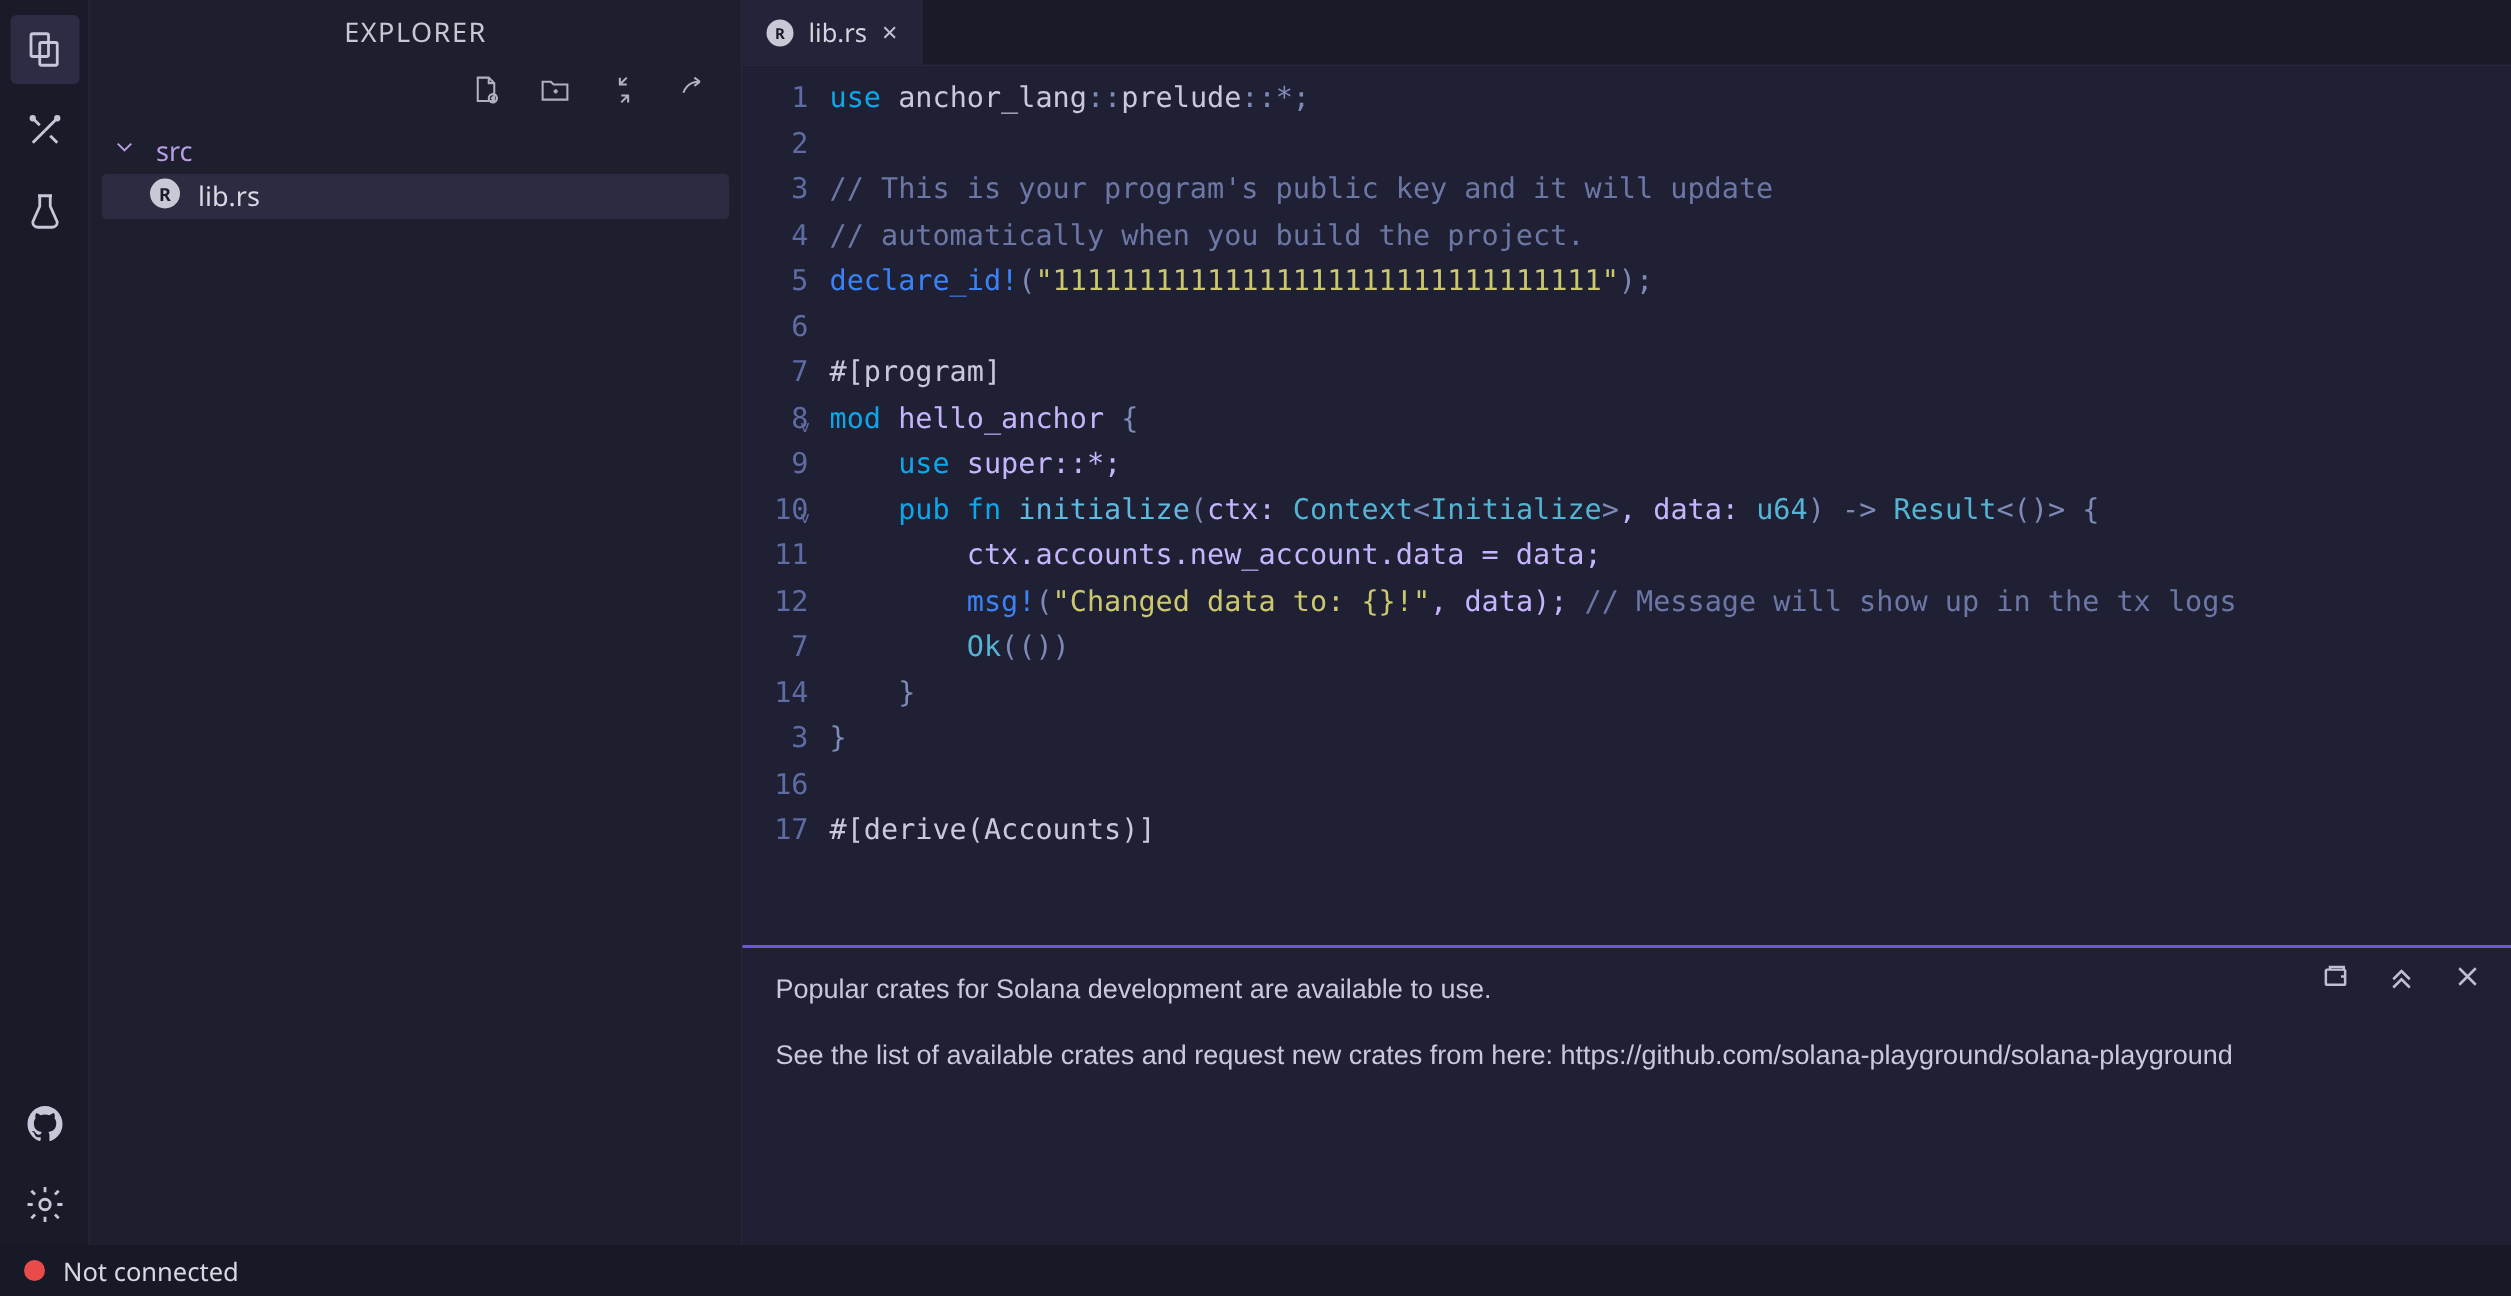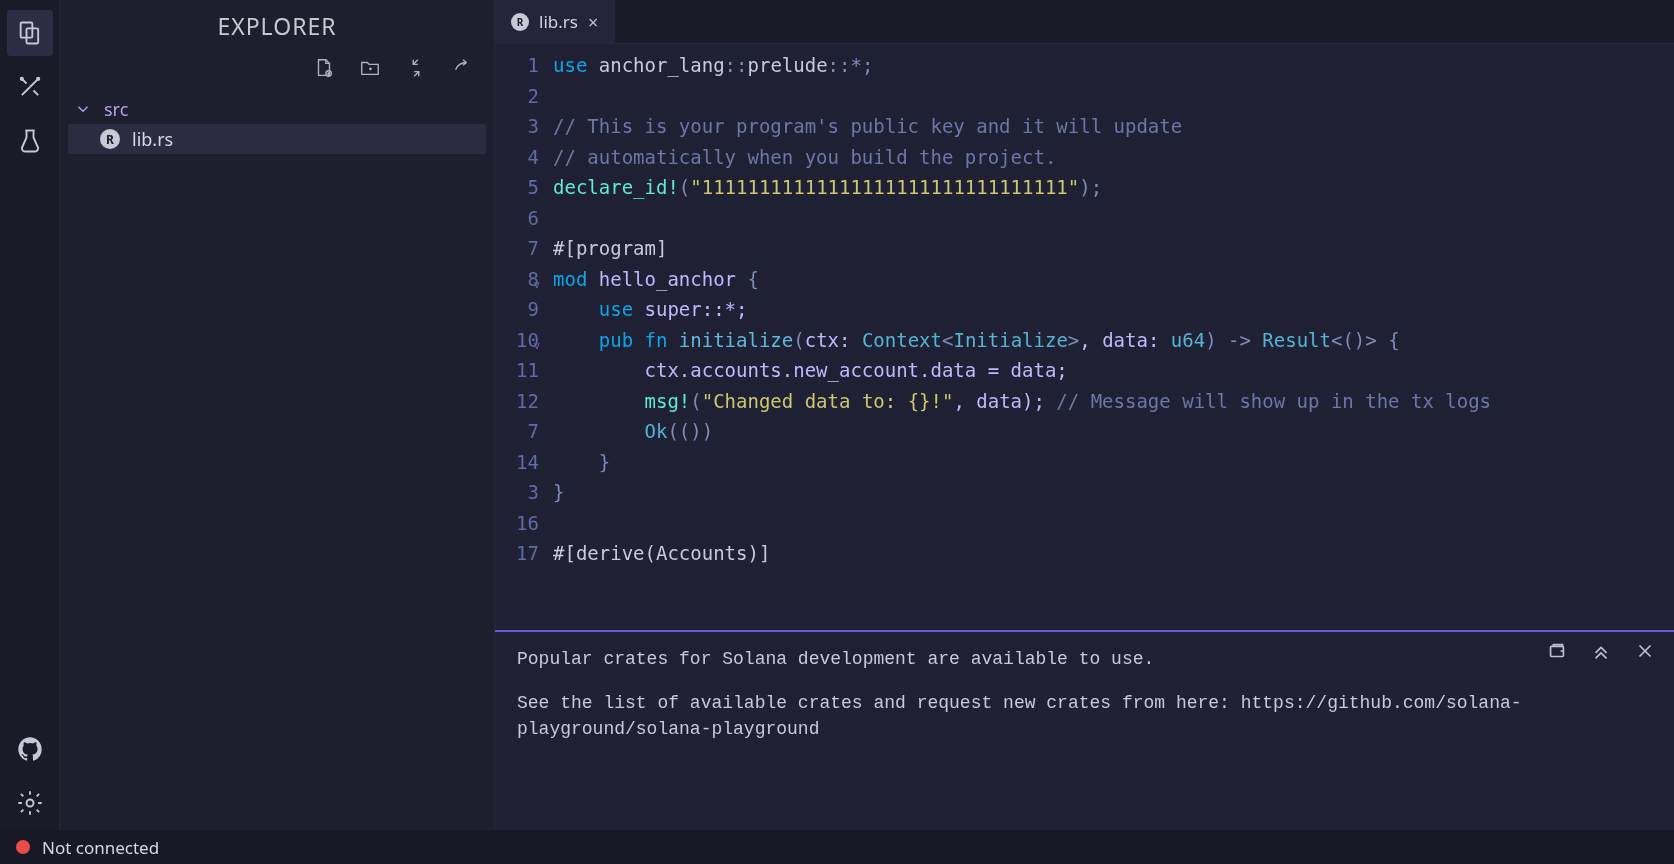--- a/index.html
+++ b/index.html
@@ -37,35 +37,35 @@
   .sidebar {
     width: 435px;
     background: #1d1e2e;
     display: flex; flex-direction: column;
     border-right: 1px solid #26273a;
   }
   .sidebar-title {
     padding: 10px 0;
     letter-spacing: 1px;
     color: #c8c8d4;
-    font-size: 23px;
+    font-size: 18px;
     text-align: center;
   }
   .sidebar-toolbar {
     display: flex; justify-content: flex-end;
     padding: 4px 20px 10px 20px;
     gap: 22px;
   }
   .sidebar-toolbar .tbtn {
     width: 24px; height: 24px; cursor: pointer;
     display:flex;align-items:center;justify-content:center;
   }
   .sidebar-toolbar .tbtn svg { width: 22px; height: 22px; stroke: #b0b0c0; fill:none; stroke-width:1.5; }
   .tree { padding: 4px 8px; font-size: 18px; }
-  .tree-row { display: flex; align-items: center; padding: 3px 6px; gap: 12px; cursor: pointer; border-radius:3px;}
+  .tree-row { display: flex; align-items: flex-start; padding: 3px 6px; gap: 12px; cursor: pointer; border-radius:3px;}
   .tree-row.folder { color: #b99ee6; }
   .tree-row.file { padding-left: 32px; color: #d8d8e2; background:#2b2c42;}
   .tree-row svg { width: 18px; height: 18px; stroke: currentColor; fill: none; stroke-width: 1.8;}
   .rust-ico { width:20px; height:20px; border-radius:50%; background:#c9c9d6; color:#1a1b29;
               display:flex;align-items:center;justify-content:center; font-size:12px; font-weight:bold;}
   
   .editor-area { flex: 1; display: flex; flex-direction: column; min-width:0; }
   .tabs { display: flex; background: #1a1b29; height: 44px; border-bottom: 1px solid #26273a;}
   .tab {
     display: flex; align-items: center; gap: 10px;
@@ -81,29 +81,29 @@
   .gutter { width: 54px; text-align: right; color:#5e6ca3; padding: 6px 10px 6px 0; position:relative; user-select:none;}
   .gutter .ln { position:relative; }
   .gutter .fold { position:absolute; right:-1px; top:50%; transform:translateY(-30%); font-size:11px; color:#5e6ca3;}
   .code { flex:1; padding:6px 0 6px 4px; white-space: pre; overflow-x:auto; color:#c9c9dc;}
   .tok-kw { color:#0ea5e9; }
   .tok-ns { color:#c9c9dc; }
   .tok-type { color:#55b4d4; }
   .tok-punct { color:#7f8bb7; }
   .tok-comment { color:#6c77a6; }
   .tok-str { color:#cbc86d; }
-  .tok-mac { color:#5eead4; }
+  .tok-mac { color:#3b82f6; }
   .tok-fn { color:#5fb9e0; }
   .tok-ident{ color:#c4b5fd;}
   .tok-attr { color:#c9c9dc; }
   
   .panel {
     border-top: 2px solid #6a5bd4;
     background:#1f2033;
-    font-family: Liberation Mono, monospace;
+    font-family: Liberation Sans, sans-serif;
     font-size:18px; line-height:26px;
     padding: 14px 22px 40px 22px;
     color:#c9c9dc;
     position:relative;
     height:200px;
   }
   .panel-icons { position:absolute; top:8px; right:16px; display:flex; gap:20px;}
   .panel-icons .picon{ width:24px;height:24px;cursor:pointer;}
   .panel-icons svg { width:22px; height:22px; stroke:#c0c0d0; fill:none; stroke-width:1.8;}
   

